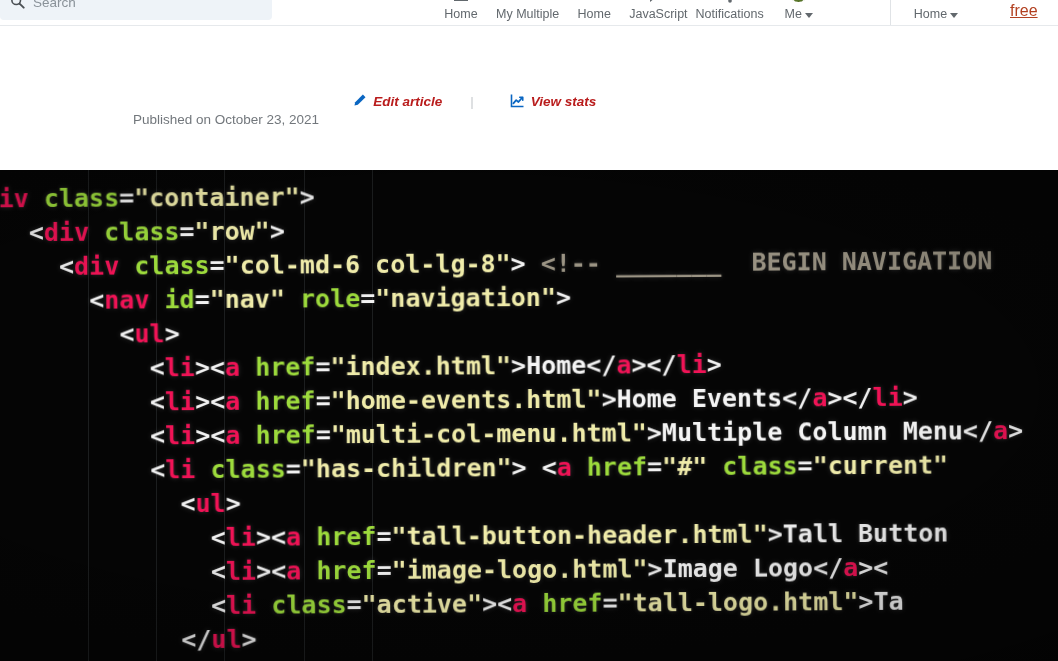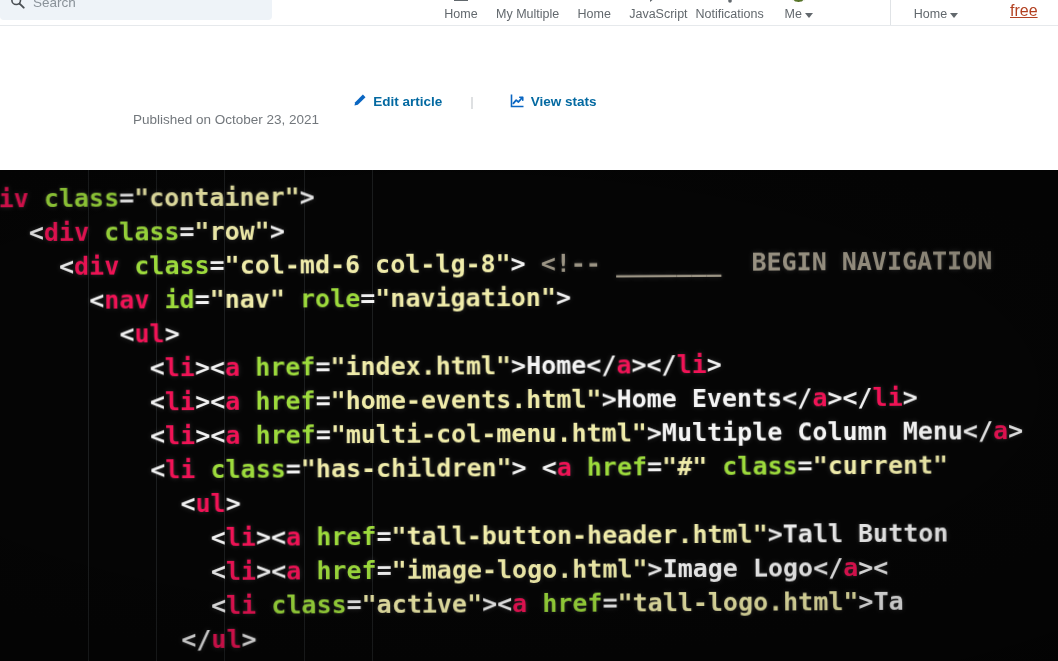--- a/index.html
+++ b/index.html
@@ -105,24 +105,25 @@
   }
   #article-meta {
     margin-top: 24px;
     display: flex;
     align-items: center;
     font-size: 13.5px;
   }
   #published-date { color: #72777c; margin-top: 36px; }
   .meta-action {
     display: flex; align-items: center; gap: 6px;
-    color: #0369a1;
+    color: #b91c1c;
     font-weight: bold;
     margin-left: 33px;
     text-decoration: none;
+    font-style: italic;
   }
   .meta-sep {
     margin-left: 28px;
     color: #c6cacd;
     font-weight: normal;
   }
   #view-stats-action { margin-left: 36px; }
 
   
   #hero-image {

